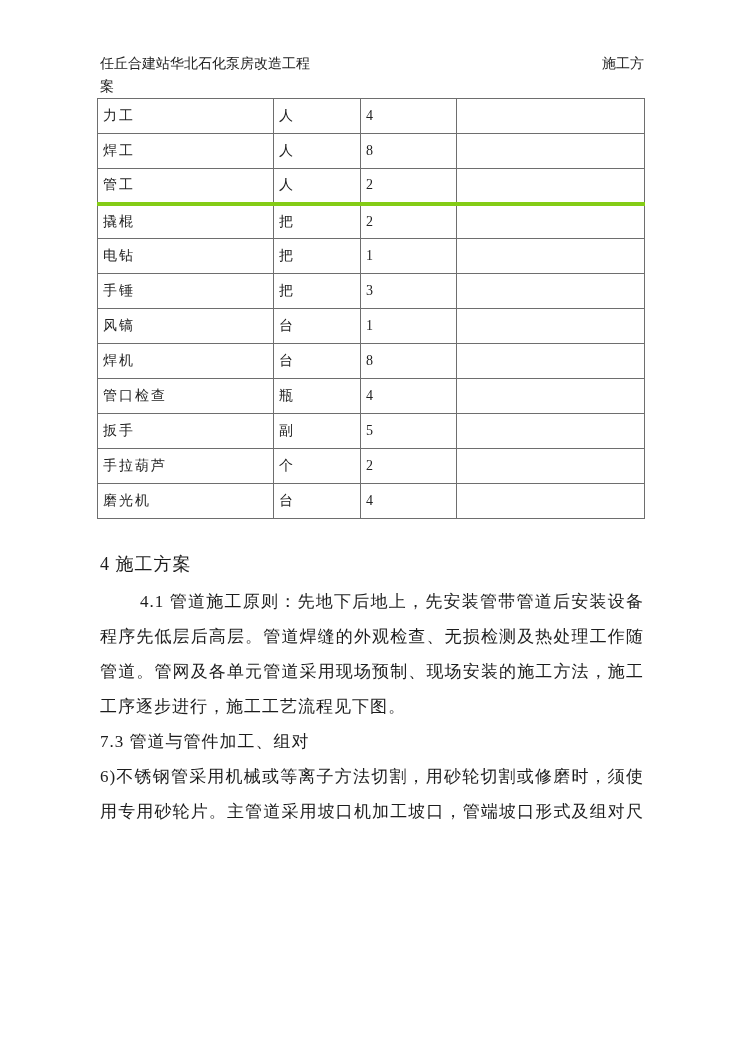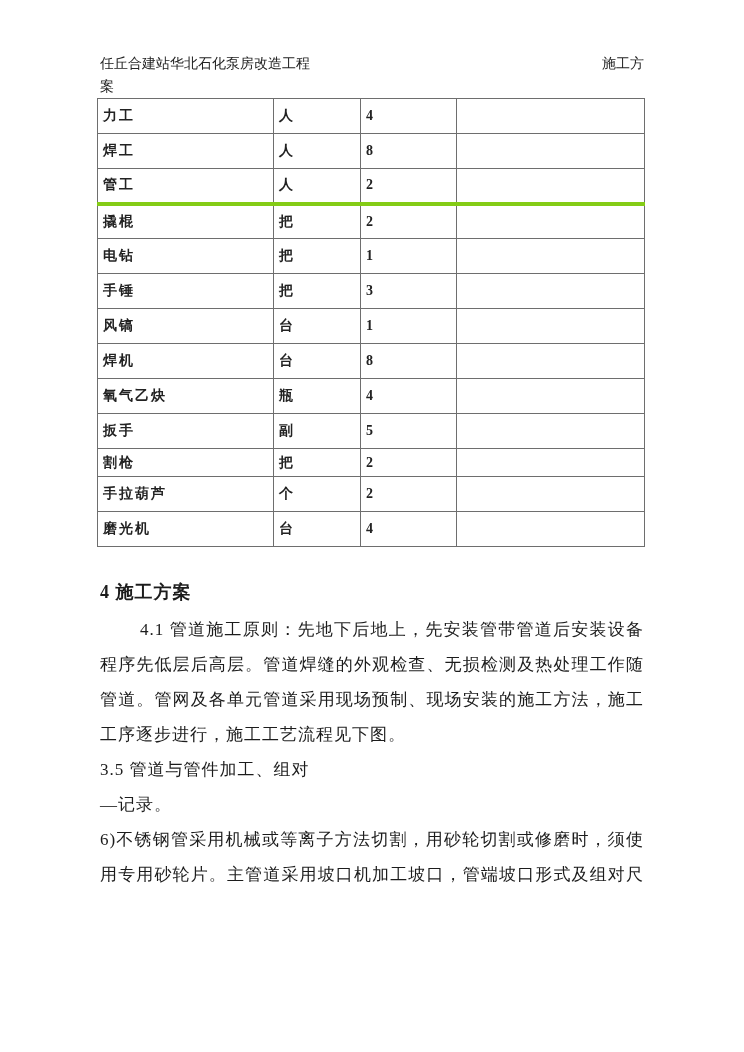--- a/index.html
+++ b/index.html
@@ -40,33 +40,32 @@
     table-layout: fixed;
     font-size: 14px;
     color: #222;
   }
   table.equip td {
     border: 1px solid #6e6e6e;
     height: 35px;
     padding: 0 0 0 5px;
     vertical-align: middle;
     letter-spacing: 2px;
-    font-weight: bold;
   }
   table.equip tr.short td { height: 28px; }
   table.equip tr.thick-bottom td { border-bottom: 4px solid #84cc16; }
   .col-item { width: 176px; }
   .col-unit { width: 87px; }
   .col-qty  { width: 96px; }
   .col-note { width: 188px; }
   
   .section-heading {
     margin-top: 33px;
     font-size: 18px;
-    font-weight: bold;
+    font-weight: normal;
     letter-spacing: 1px;
     padding-left: 3px;
   }
   .bodytext {
     margin-top: 8px;
     font-size: 17px;
     padding-left: 3px;
   }
   .bodytext .bl {
     line-height: 35px;
@@ -145,35 +144,29 @@
           <td>1</td>
           <td></td>
         </tr>
         <tr>
           <td>焊机</td>
           <td>台</td>
           <td>8</td>
           <td></td>
         </tr>
         <tr>
-          <td>氧气乙炔</td>
+          <td>管口检查</td>
           <td>瓶</td>
           <td>4</td>
           <td></td>
         </tr>
         <tr>
           <td>扳手</td>
           <td>副</td>
           <td>5</td>
-          <td></td>
-        </tr>
-        <tr class="short">
-          <td>割枪</td>
-          <td>把</td>
-          <td>2</td>
           <td></td>
         </tr>
         <tr>
           <td>手拉葫芦</td>
           <td>个</td>
           <td>2</td>
           <td></td>
         </tr>
         <tr>
           <td>磨光机</td>
@@ -184,20 +177,19 @@
       </tbody>
     </table>
 
     <div class="section-heading">4 施工方案</div>
 
     <div class="bodytext">
       <div class="bl j indent">4.1 管道施工原则：先地下后地上，先安装管带管道后安装设备</div>
       <div class="bl j">程序先低层后高层。管道焊缝的外观检查、无损检测及热处理工作随</div>
       <div class="bl j">管道。管网及各单元管道采用现场预制、现场安装的施工方法，施工</div>
       <div class="bl">工序逐步进行，施工工艺流程见下图。</div>
-      <div class="bl">3.5 管道与管件加工、组对</div>
-      <div class="bl">—记录。</div>
+      <div class="bl">7.3 管道与管件加工、组对</div>
       <div class="bl j">6)不锈钢管采用机械或等离子方法切割，用砂轮切割或修磨时，须使</div>
       <div class="bl j">用专用砂轮片。主管道采用坡口机加工坡口，管端坡口形式及组对尺</div>
     </div>
 
   </div>
 </div>
 
 </body></html>

